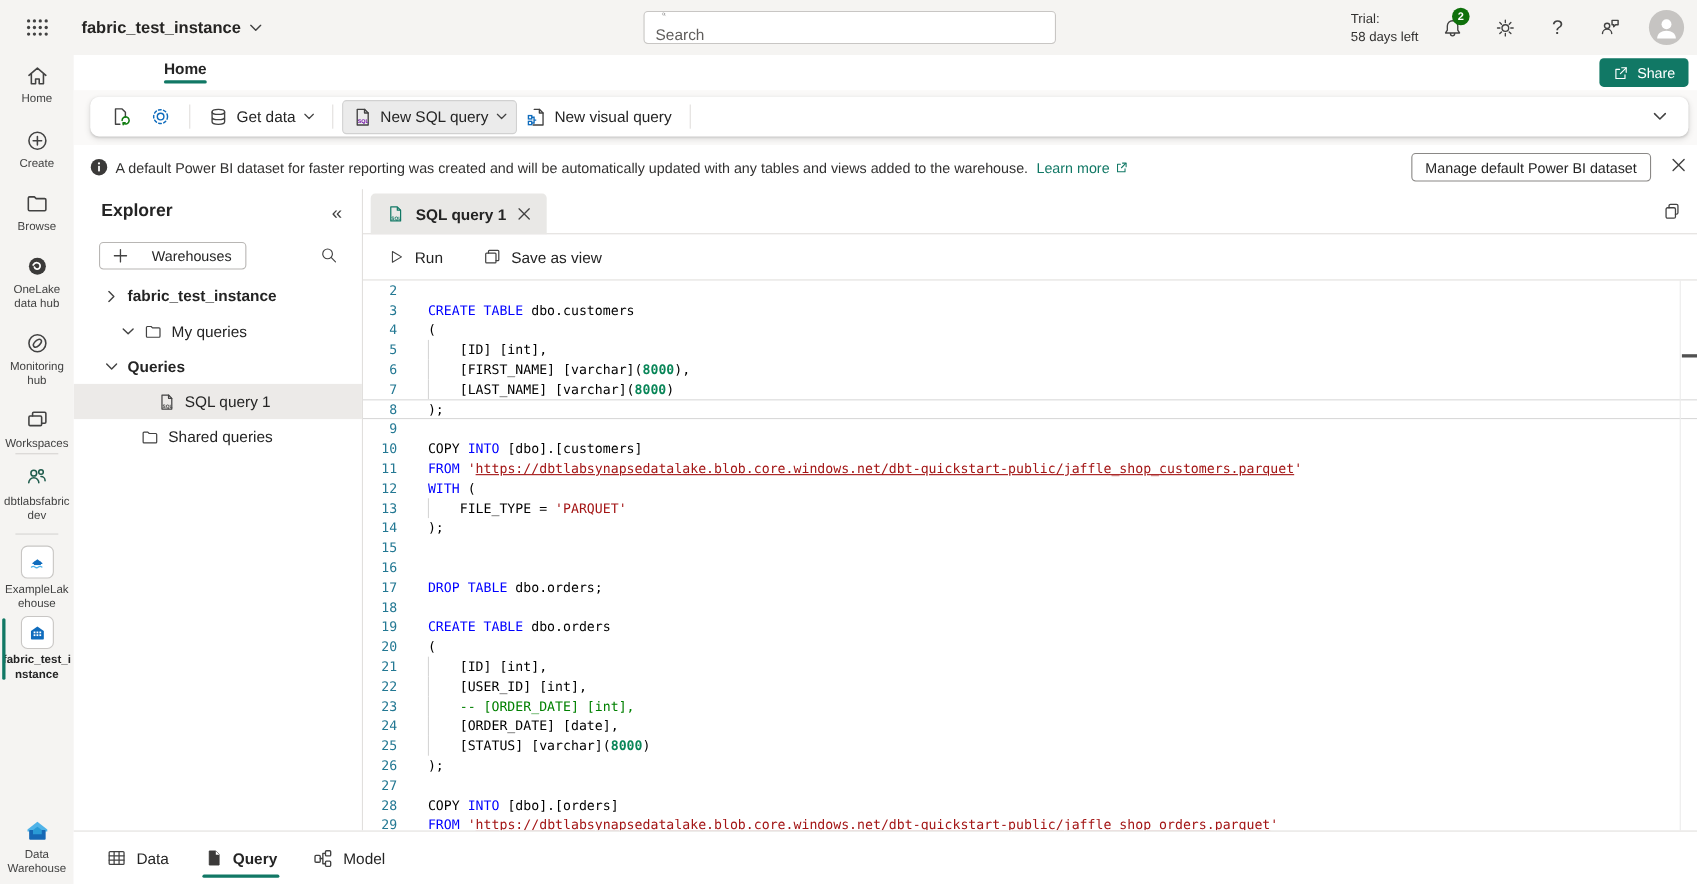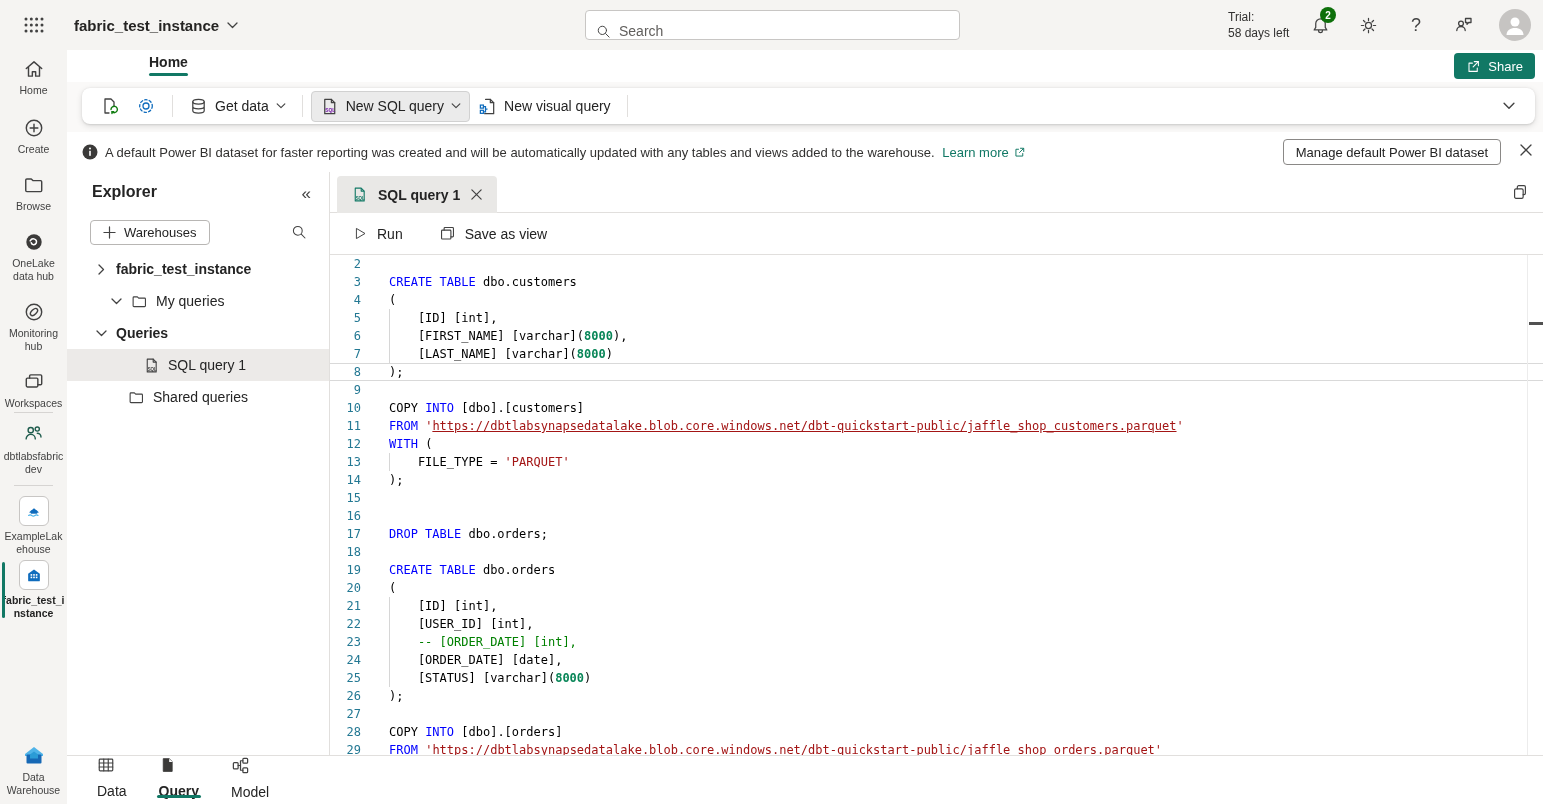--- a/index.html
+++ b/index.html
@@ -7,21 +7,21 @@
     font-family:"Liberation Sans", sans-serif; color:#242424; }
   .screen { position:absolute; inset:0; width:1543px; height:700px; background:#fff; }
 
   svg { display:block; }
   .stk { fill:none; stroke:#424242; stroke-width:1.3; stroke-linecap:round; stroke-linejoin:round; }
 
   
   .top-bar { position:absolute; left:0; top:0; width:1543px; height:50px; background:#f5f4f2; display:flex; align-items:center; }
   .waffle { margin-left:22px; width:24px; height:24px; display:flex; align-items:center; justify-content:center; cursor:pointer; }
   .ws-name { margin-left:28px; font-size:15px; font-weight:600; color:#252423; display:flex; align-items:center; gap:8px; cursor:pointer; }
-  .search-box { position:absolute; left:585px; top:10px; width:375px; height:30px; background:#fff; border:1px solid #c8c6c4; border-radius:4px; display:flex; align-items:flex-end; padding-left:10px; gap:8px; }
+  .search-box { position:absolute; left:585px; top:10px; width:375px; height:30px; background:#fff; border:1px solid #c8c6c4; border-radius:4px; display:flex; align-items:flex-start; padding-left:10px; gap:8px;flex-direction:column; }
   .search-box input { border:none; outline:none; font-size:14px; color:#323130; width:300px; background:transparent; font-family:"Liberation Sans",sans-serif; }
   .search-box input::placeholder { color:#605e5c; }
   .trial { position:absolute; left:1228px; top:9px; font-size:12px; line-height:16px; color:#323130; }
   .tb-ic { position:absolute; top:13px; width:24px; height:24px; display:flex; align-items:center; justify-content:center; cursor:pointer; }
   .badge { position:absolute; left:12px; top:-6px; min-width:16px; height:16px; border-radius:8px; background:#0e700b; color:#fff; font-size:10px; font-weight:700; display:flex; align-items:center; justify-content:center; padding:0 4px; }
   .avatar { position:absolute; left:1499px; top:9px; width:32px; height:32px; border-radius:50%; background:#c6c4c2; display:flex; align-items:center; justify-content:center; cursor:pointer; }
 
   
   .left-rail { position:absolute; left:0; top:50px; width:67px; height:754px; background:#f5f4f2; z-index:5; }
   .rail-item { position:absolute; left:0; width:67px; display:flex; flex-direction:column; align-items:center; cursor:pointer; }
@@ -49,21 +49,21 @@
   .banner { position:absolute; left:67px; top:132px; width:1476px; height:40px; background:#fff; display:flex; align-items:center; }
   .banner-text { margin-left:38px; font-size:13px; color:#323130; }
   .learn-more { color:#117865; text-decoration:none; margin-left:4px; display:inline-flex; align-items:center; gap:4px; cursor:pointer; }
   .manage-btn { position:absolute; right:42px; top:7px; height:26px; background:#fff; border:1px solid #8a8886; border-radius:4px; font-size:13px; color:#242424; padding:0 12px; cursor:pointer; font-family:"Liberation Sans",sans-serif; }
   .banner-close { position:absolute; right:10px; top:11px; cursor:pointer; }
 
   
   .explorer { position:absolute; left:67px; top:172px; width:263px; height:583px; background:#fff; border-right:1px solid #e1dfdd; }
   .exp-title { position:absolute; left:25px; top:11px; font-size:16px; font-weight:700; color:#242424; }
   .exp-collapse { position:absolute; right:18px; top:12px; font-size:17px; color:#424242; cursor:pointer; }
-  .wh-btn { position:absolute; left:23px; top:48px; height:25px; border:1px solid #b8b6b4; border-radius:4px; background:#fff; font-size:13px; color:#242424; display:flex; align-items:center; gap:8px; padding:0 12px; cursor:pointer; font-family:"Liberation Sans",sans-serif; }
+  .wh-btn { position:absolute; left:23px; top:48px; height:25px; border:1px solid #b8b6b4; border-radius:4px; background:#fff; font-size:13px; color:#242424; display:flex; align-items:center; gap:22px; padding:0 12px; cursor:pointer; font-family:"Liberation Sans",sans-serif; }
   .exp-search { position:absolute; right:22px; top:52px; cursor:pointer; }
   .tree { position:absolute; left:0; top:81px; width:262px; }
   .tree-row { height:32px; display:flex; align-items:center; gap:8px; font-size:14px; color:#242424; cursor:pointer; }
   .tree-row.bold { font-weight:600; }
   .tree-row.selected { background:#eceae8; }
   .tw { width:14px; display:flex; justify-content:center; color:#424242; flex:none; }
 
   
   .editor { position:absolute; left:330px; top:172px; width:1213px; height:583px; background:#fff; }
   .tab-bar { position:absolute; left:0; top:0; width:1213px; height:41px; border-bottom:1px solid #e1dfdd; }
@@ -85,21 +85,21 @@
   .tok-s { color:#a31515; }
   .tok-su { color:#a31515; text-decoration:underline; }
   .tok-n { color:#098658;font-weight:bold; }
   .tok-c { color:#008000; }
   .tok-d { color:#000; }
   .scroll-line { position:absolute; right:15px; top:83px; bottom:0; width:1px; background:#ececec; }
   .overview-mark { position:absolute; right:0; top:150px; width:14px; height:3px; background:#515151; }
 
   
   .status-bar { position:absolute; left:67px; top:755px; width:1476px; height:49px; background:#fff; border-top:1px solid #e1dfdd; display:flex; align-items:center; z-index:6; }
-  .st-tab { position:relative; display:flex; align-items:flex-start; gap:9px; font-size:14px; color:#242424; margin-left:28px; height:48px; cursor:pointer; padding:0 2px;flex-direction:column; }
+  .st-tab { position:relative; display:flex; align-items:center; gap:9px; font-size:14px; color:#242424; margin-left:28px; height:48px; cursor:pointer; padding:0 2px; }
   .st-tab.active { font-weight:700; }
   .st-tab.active::after { content:""; position:absolute; left:0; right:0; bottom:6px; height:3px; border-radius:2px; background:#117865; }
 </style>
 </head>
 <body>
 
 <div class="screen">
 
   <div class="top-bar">
     <div class="waffle">

